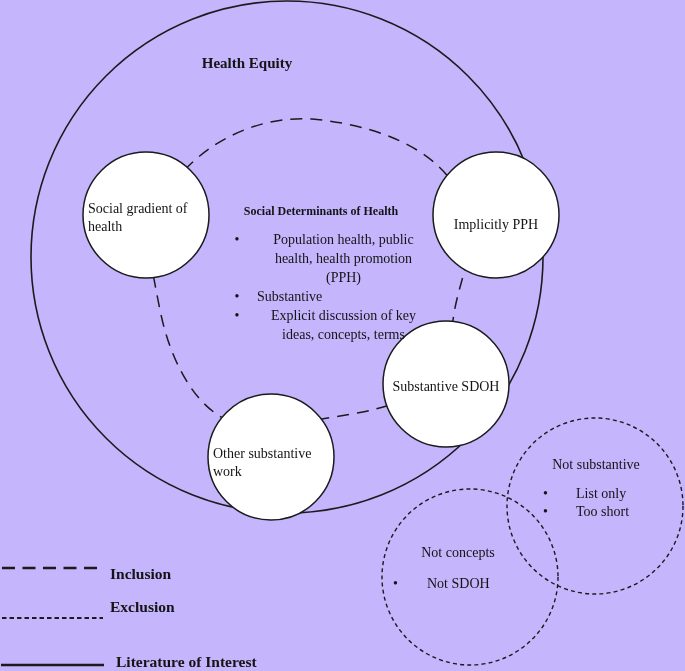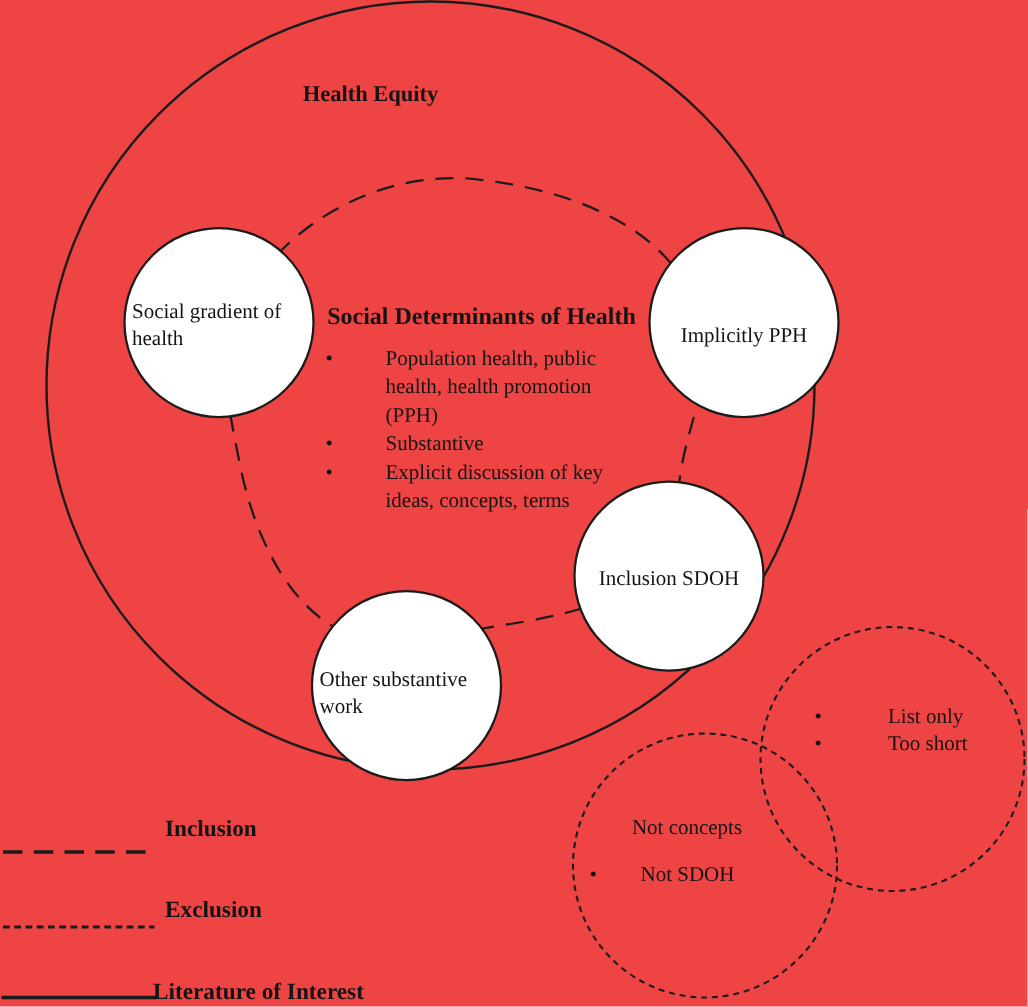--- a/index.html
+++ b/index.html
@@ -1,51 +1,51 @@
 <!DOCTYPE html>
 <html><head>
 <meta charset="utf-8">
 <style>
   html,body{margin:0;padding:0;background:#fff;}
   .canvas{
-    position:relative;width:685px;height:671px;background:#ef4444;
+    position:relative;width:685px;height:671px;background:#c4b5fd;
     font-family:"Liberation Serif", serif;color:#141414;overflow:hidden;
   }
   .canvas svg{position:absolute;left:0;top:0;}
   .shape{stroke:#1b1b1b;}
   .abs{position:absolute;}
   .health-equity{left:167px;top:55px;width:160px;text-align:center;font-weight:bold;font-size:15px;}
   .circle-label{
     position:absolute;display:flex;align-items:center;justify-content:center;
     text-align:left;font-size:14px;line-height:18px;
   }
   .lbl-social{left:88px;top:160px;width:116px;height:116px;}
   .lbl-pph{left:438px;top:167px;width:116px;height:116px;}
   .lbl-sdoh{left:388px;top:329px;width:116px;height:116px;}
   .lbl-other{left:213px;top:405px;width:116px;height:116px;}
   .center-panel{left:212px;top:202px;width:218px;}
-  .cp-title{text-align:center;font-weight:bold;font-size:16px;line-height:19px;}
-  .cp-bullets{margin-top:9px;}
+  .cp-title{text-align:center;font-weight:bold;font-size:12px;line-height:19px;}
+  .cp-bullets{margin-top:9px;text-align:center;}
   .bullet-row{display:flex;font-size:14px;line-height:19px;}
   .bullet-row .dot{flex:0 0 40px;padding-left:5px;}
   .dot::before{content:"\2022";font-size:14px;}
   .excl-panel{position:absolute;font-size:14px;}
   .np-substantive{left:530px;top:457px;width:132px;}
   .np-relevant{left:390px;top:545px;width:136px;}
   .excl-title{text-align:center;line-height:15px;}
   .np-substantive .excl-bullets{margin-top:13px;}
   .np-relevant .excl-bullets{margin-top:15px;}
-  .np-substantive .bullet-row{line-height:18px;gap:16px;}
+  .np-substantive .bullet-row{line-height:18px;}
   .np-substantive .bullet-row .dot{flex:0 0 33px;padding-left:13px;}
   .np-relevant .bullet-row{line-height:17px;}
   .np-relevant .bullet-row .dot{flex:0 0 34px;padding-left:3px;}
   .legend-label{position:absolute;font-weight:bold;font-size:15.5px;}
-  .leg-inclusion{left:110px;top:544px;text-align:center;}
+  .leg-inclusion{left:110px;top:565px;text-align:center;}
   .leg-exclusion{left:110px;top:598px;}
-  .leg-literature{left:102px;top:653px;}
+  .leg-literature{left:116px;top:653px;}
 </style>
 </head>
 <body>
 
 <div class="canvas">
 
   <svg width="685" height="671" viewBox="0 0 685 671">
 
     <circle class="shape" cx="287" cy="257" r="256" fill="none" stroke-width="1.6"></circle>
 
@@ -61,21 +61,21 @@
 
     <line class="shape" x1="2" y1="568" x2="103" y2="568" stroke-width="2.4" stroke-dasharray="13 7.5"></line>
     <line class="shape" x1="2" y1="618" x2="103" y2="618" stroke-width="2" stroke-dasharray="4.5 3"></line>
     <line class="shape" x1="1" y1="665" x2="104" y2="665" stroke-width="2.4"></line>
   </svg>
 
   <div class="abs health-equity">Health Equity</div>
 
   <div class="circle-label lbl-social">Social gradient of health</div>
   <div class="circle-label lbl-pph">Implicitly PPH</div>
-  <div class="circle-label lbl-sdoh">Inclusion SDOH</div>
+  <div class="circle-label lbl-sdoh">Substantive SDOH</div>
   <div class="circle-label lbl-other">Other substantive work</div>
 
   <div class="abs center-panel">
     <div class="cp-title">Social Determinants of Health</div>
     <div class="cp-bullets">
       <div class="bullet-row">
         <span class="dot"></span>
         <span>Population health, public health, health promotion (PPH)</span>
       </div>
       <div class="bullet-row">
@@ -83,20 +83,21 @@
         <span>Substantive</span>
       </div>
       <div class="bullet-row">
         <span class="dot"></span>
         <span>Explicit discussion of key ideas, concepts, terms</span>
       </div>
     </div>
   </div>
 
   <div class="excl-panel np-substantive">
+    <div class="excl-title">Not substantive</div>
     <div class="excl-bullets">
       <div class="bullet-row">
         <span class="dot"></span>
         <span>List only</span>
       </div>
       <div class="bullet-row">
         <span class="dot"></span>
         <span>Too short</span>
       </div>
     </div>

